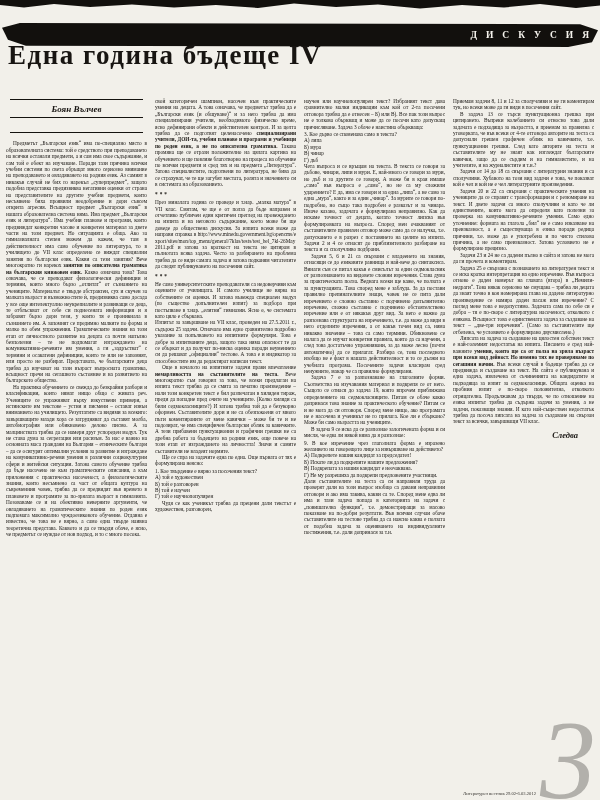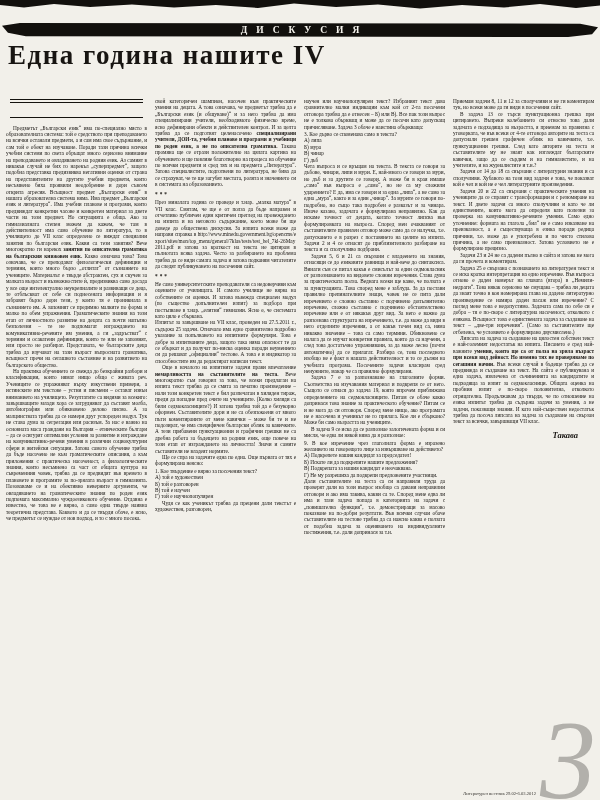--- a/index.html
+++ b/index.html
@@ -1,21 +1,21 @@
 <!DOCTYPE html>
 <html lang="bg"><head>
 <meta charset="utf-8">
 <style>
   html,body{margin:0;padding:0;background:#888;}
   .page{position:relative;width:600px;height:800px;background:#f2f0ea;overflow:hidden;
         font-family:"Liberation Serif","DejaVu Serif",serif;color:#181512;}
   .torn-top{position:absolute;top:0;left:0;width:600px;height:10px;background:#12100d;
         clip-path:polygon(0 0,100% 0,100% 55%,96% 80%,90% 40%,84% 75%,77% 50%,70% 85%,63% 45%,56% 70%,49% 35%,43% 80%,36% 50%,29% 75%,22% 45%,15% 70%,9% 40%,4% 75%,0 50%);}
-  .section-band{position:absolute;top:23px;left:2px;width:596px;height:14px;background:#12100d;
-        display:flex;align-items:center;justify-content:center;
+  .section-band{position:absolute;top:23px;left:2px;width:596px;height:24px;background:#12100d;
+        display:flex;align-items:center;justify-content:flex-end;
         clip-path:polygon(0 20%,3% 0,97% 5%,100% 30%,99% 80%,95% 100%,4% 95%,1% 70%);}
   .section-band span{color:#f4f2ec;font-size:9.5px;font-weight:bold;letter-spacing:9px;padding-left:9px;}
   .headline{position:absolute;top:42px;left:8px;margin:0;font-size:27px;font-weight:bold;letter-spacing:1.5px;line-height:1;}
   .subhead{position:absolute;top:71px;left:8px;width:586px;margin:0;font-size:11.6px;font-weight:bold;font-style:italic;line-height:1.1;}
   .columns{position:absolute;top:98px;left:6px;width:590px;height:697px;display:flex;gap:8px;}
   .col{width:141px;height:100%;overflow:hidden;text-align:justify;font-size:5.3px;line-height:1.21;}
   .col p{margin:0;}
   .para{text-indent:7px;}
   .b{font-weight:bold;}
   .url{word-break:break-all;}
@@ -34,27 +34,28 @@
 <body>
 
 <div class="page">
 
   <div class="torn-top"></div>
 
   <div class="section-band">
     <span>ДИСКУСИЯ</span>
   </div>
 
-  <h1 class="headline">Една година нашите IV</h1>
+  <h1 class="headline">Една година бъдеще IV</h1>
 
 
   <div class="columns">
       <div class="col">
         <div class="byline-box">
           <div class="rule-thick"></div>
+          <div class="byline-name">Боян Вълчев</div>
           <div class="rule-thick"></div>
           <div class="rule-thin" style="margin-top: 14px;"></div>
         </div>
         <p class="para"><span>Предметът „Български език“ има по-специално място в образователната система: той е средството при преподаването на всички останали предмети, а и сам има свое съдържание, и сам той е обект на изучаване. Поради тази причина всички учебни системи по света обръщат много сериозно внимание на преподаването и овладяването на родния език. Аз самият в никакъв случай не бих го нарекъл „суперпредмет“, защото подобна представка предизвиква негативни оценки от страна на представителите на другите учебни предмети, които несъмнено биха проявили неодобрение и дори съвсем открита агресия. Всъщност предмет „Български език“ в нашата образователна система няма. Има предмет „Български език и литература“. Има учебни планове и програми, които предвиждат конкретни часове и конкретен материал за двете части на този предмет. Но ситуацията е обща. Ако за гимназиалната степен можем да кажем, че там в действителност има само обучение по литература, то в училището до VII клас определено се виждат специални занятия по български език. Какви са тези занятия? Вече многократно ги нарекох </span><span class="b">занятия по описателна граматика на българския книжовен език.</span><span> Какво означава това? Това означава, че се преподават филологически дефиниции и термини, които много бързо „отлитат“ от съзнанието на учениците. Материалът е твърде абстрактен, сух и скучен за малката възраст и възможностите ѝ, предизвиква само досада у все още интелектуално неукрепналите и развиващи се деца, те отблъскват от себе си поднесената информация и я забравят бързо дори тези, у които тя е проникнала в съзнанието им. А запомнят се предимно малките по форма и малко по обем упражнения. Граматическите знания на този етап от личностното развитие на децата са почти напълно безполезни – те не подпомагат изграждането на комуникативно-речевите им умения, а ги „задръстват“ с термини и осакатени дефиниции, които те или не запомнят, или просто не разбират. Представата, че българските деца трябва да изучават на тази възраст въпросната граматика, всъщност пречи на сегашното състояние и на развитието на българското общество.</span></p>
         <p class="para"><span>На практика обучението се свежда до безкрайни разбори и класификации, които нямат нищо общо с живата реч. Учениците се упражняват върху изкуствени примери, а истинските им текстове – устни и писмени – остават извън вниманието на училището. Резултатите са видими за всекиго: завършващите млади хора се затрудняват да съставят молба, автобиография или обикновено делово писмо. А за малцинствата трябва да се намери друг успореден модул. Тук не става дума за сегрегация или расизъм. За нас е важно на основната маса граждани на България – етническите българи – да се осигурят оптимални условия за развитие и изграждане на комуникативно-речеви умения в различни социокултурни сфери и житейски ситуации. Затова самото обучение трябва да бъде насочено не към граматическите описания, а към приложения с практическа насоченост, а филологическите знания, които несъмнено са част от общата култура на съвременния човек, трябва да се предвидят във времето в плановете и програмите за по-зрялата възраст в гимназията. Позоваваме се и на обективно неверните аргументи, че овладяването на граматическите знания по роден език подпомага максимално чуждоезиковото обучение. Отдавна е известно, че това не е вярно, а само една твърде наивна теоретична представа. Каквото и да се твърди обаче, е ясно, че предметът се нуждае от нов подход, и то с много посока.</span></p>
       </div>
       <div class="col">
         <p class="para" style="text-indent: 0px;"><span>свой категоричен шампион, насочен към практическите умения на децата. А това означава, че предметът трябва да е „Български език (и общуване)“ и за него трябва да има специализирани учители, необходимото физическо време, ясно дефинирани обекти и действителен контрол. И за целта трябва да се подготвят целенасочено </span><span class="b">специализирани учители, ДОИ-та, учебни планове и програми и учебници по роден език, а не по описателна граматика.</span><span> Такава промяна ще се отрази положително на цялата картина на обучението и ще повлияе благотворно на процеса на обучение по всички предмети и сред тях и на предмета „Литература“. Затова специалистите, подготвени по литература, не бива да се страхуват, че те ще загубят местата, ролята и значението си в системата на образованието.</span></p>
         <div class="sep">***</div>
         <p class="para" style="text-indent: 0px;"><span>През миналата година се проведе и т.нар. „малка матура“ в VII клас. Смятам, че ще е от полза да бъде направен и отчетливо публичен един критичен преглед на провеждането на изпита и на неговото съдържание, което може би ще доведе до обществена дискусия. За изпита всеки може да направи справка в </span><span class="url">http://www.minedu.government.bg/opencms/export/sites/mon/top_menu/general/7klas/tests/test_bel_7kl-26May2011.pdf</span><span> и затова за краткост на текста не цитирам в пълнотата всяка задача. Често за разбирането на проблема трябва да се види самата задача и затова подканям читателите да следят публикуването на посочения сайт.</span></p>
@@ -89,21 +90,21 @@
         <p class="para" style="text-indent: 0px;"><span>Дали съставителите на теста са си направили труда да проверят дали на този въпрос изобщо са давани неправилни отговори и ако има такива, какви са те. Според мене едва ли има и тази задача попада в категорията на задачи с „повишателна функция“, т.е. демонстриращи за масово показване на по-добри резултати. Във всички случаи обаче съставителите на тестове трябва да са наясно каква е ползата от подобна задача за оценяването на индивидуалните постижения, т.е. дали допринася за т.н.</span></p>
       </div>
       <div class="col">
         <p class="para" style="text-indent: 0px;"><span>Приемам задачи 8, 11 и 12 за сполучливи и не ги коментирам тук, но всеки може да ги види в посочения сайт.</span></p>
         <p class="para"><span>В задача 13 се търси пунктуационна грешка при цитирането. Въпреки колебанието си относно това дали задачата е подходяща за възрастта, я приемам за правилна с уговорката, че във всеки от 4-те отговора авторите на теста са допуснали грешен графичен облик на кавичките, т.е. пунктуационни грешки. След като авторите на теста и съставителите му не знаят как изглеждат българските кавички, защо да се сърдим и на гимназистите, и на учителите, и на журналистите и т.н.?</span></p>
         <p class="para"><span>Задачи от 14 до 18 са свързани с литературни знания и са сполучливи. Хубавото на този вид задачи е това, че показват кой е чел и кой не е чел литературните произведения.</span></p>
         <p class="para"><span>Задачи 20 и 22 са свързани с практическите умения на учениците да се справят с трансформации и с резюмиране на текст. И двете задачи са много сполучливи и като че ли единствените, които мога да определя като полезни за проверка на комуникативно-речевите умения. Само едно уточнение: формата на глагола „бил“ не е само изказване на преизказност, а е съществуваща в езика поради редица причини, т.е. може да е употребена и по чисто стилова причина, а не само преизказност. Затова условието не е формулирано прецизно.</span></p>
         <p class="para"><span>Задачи 23 и 24 не са дадени пълно в сайта и затова не мога да ги прочета и коментирам.</span></p>
         <p class="para"><span>Задача 25 е свързана с познаването на литературен текст и се иска кратка интерпретация на едно изречение. Във въпроса отново е даден номерът на главата (втора) в „Немили-недраги“. Това някак сериозно ме смущава – трябва ли децата да знаят точно в коя номерирана глава на дадено литературно произведение се намира даден пасаж или изречение? С поглед мене това е недопустимо. Задачата сама по себе си е добра – тя е по-скоро с литературна насоченост, отколкото с езикова. Всъщност това е единствената задача за създаване на текст – „две-три изречения“. (Само за съставителите ще отбележа, че условието е формулирано двусмислено.)</span></p>
         <p class="para"><span>Липсата на задача за създаване на цялостен собствен текст е най-големият недостатък на изпита. Писането е сред най-важните </span><span class="b">умения, които ще са от полза на зряла възраст при всеки вид дейност. Но именно тях не проверяваме по сегашния начин.</span><span> Във всеки случай в бъдеще трябва да се предвижда и създаване на текст. На сайта е публикувана и една задача, извлечена от съчиненията на кандидатите и подходяща за изпит за седмокласници. Общата оценка на пробния изпит е по-скоро положителна, отколкото отрицателна. Продължавам да твърдя, че по отношение на езика изпитът трябва да съдържа задачи за умения, а не задачи, показващи знания. И като най-съществен недостатък трябва да посоча липсата на задача за създаване на свързан текст за всички, завършващи VII клас.</span></p>
-        <div class="follow">Такава</div>
+        <div class="follow">Следва</div>
       </div>
     </div>
 
   <div class="pagenum">3</div>
 
   <div class="issue-line">Литературен вестник 29.02-6.03.2012</div>
 
 </div>
 
 </body></html>

